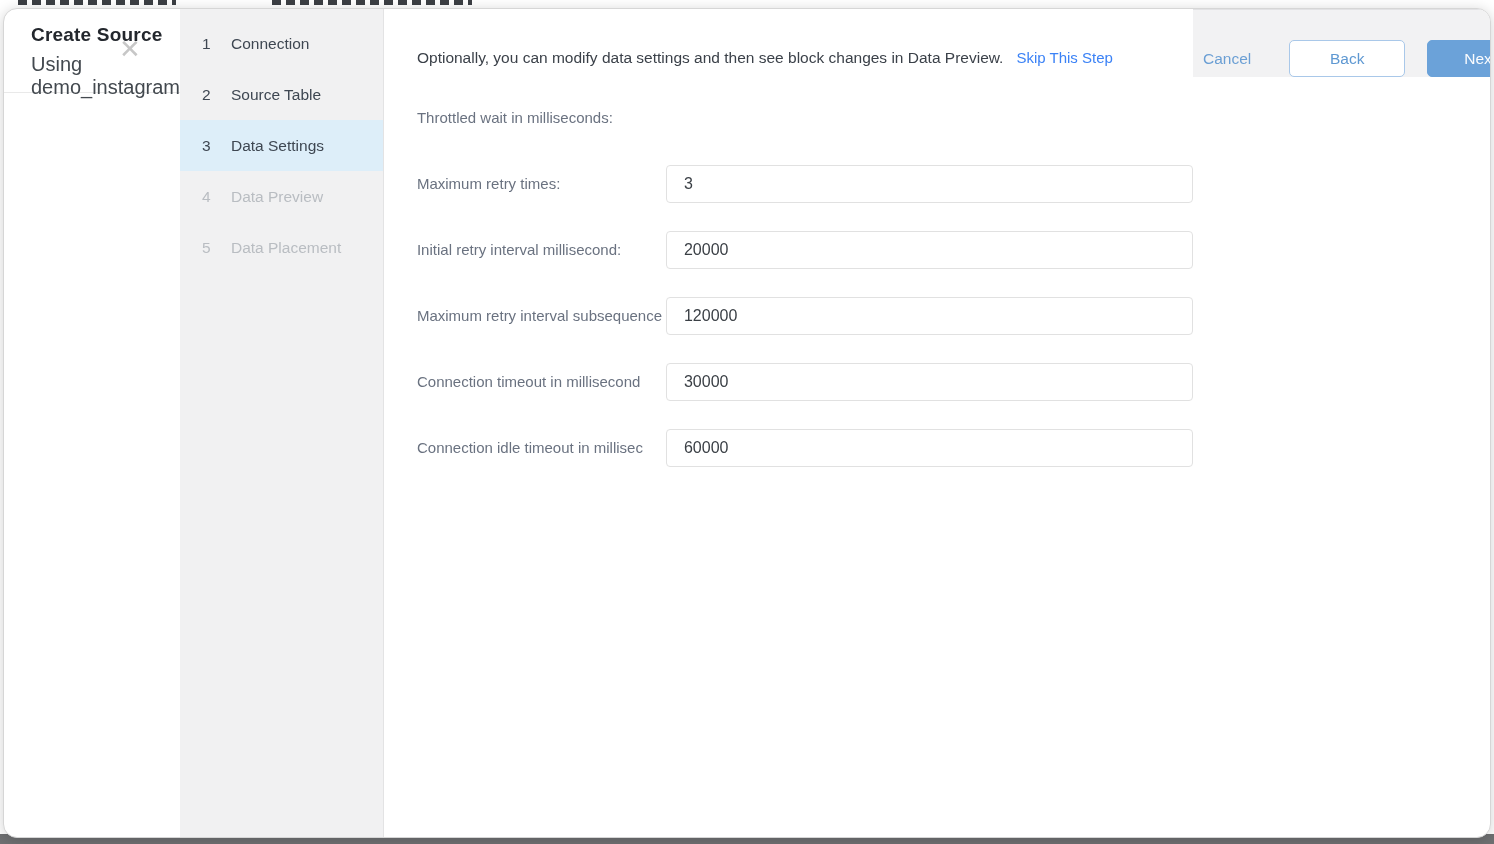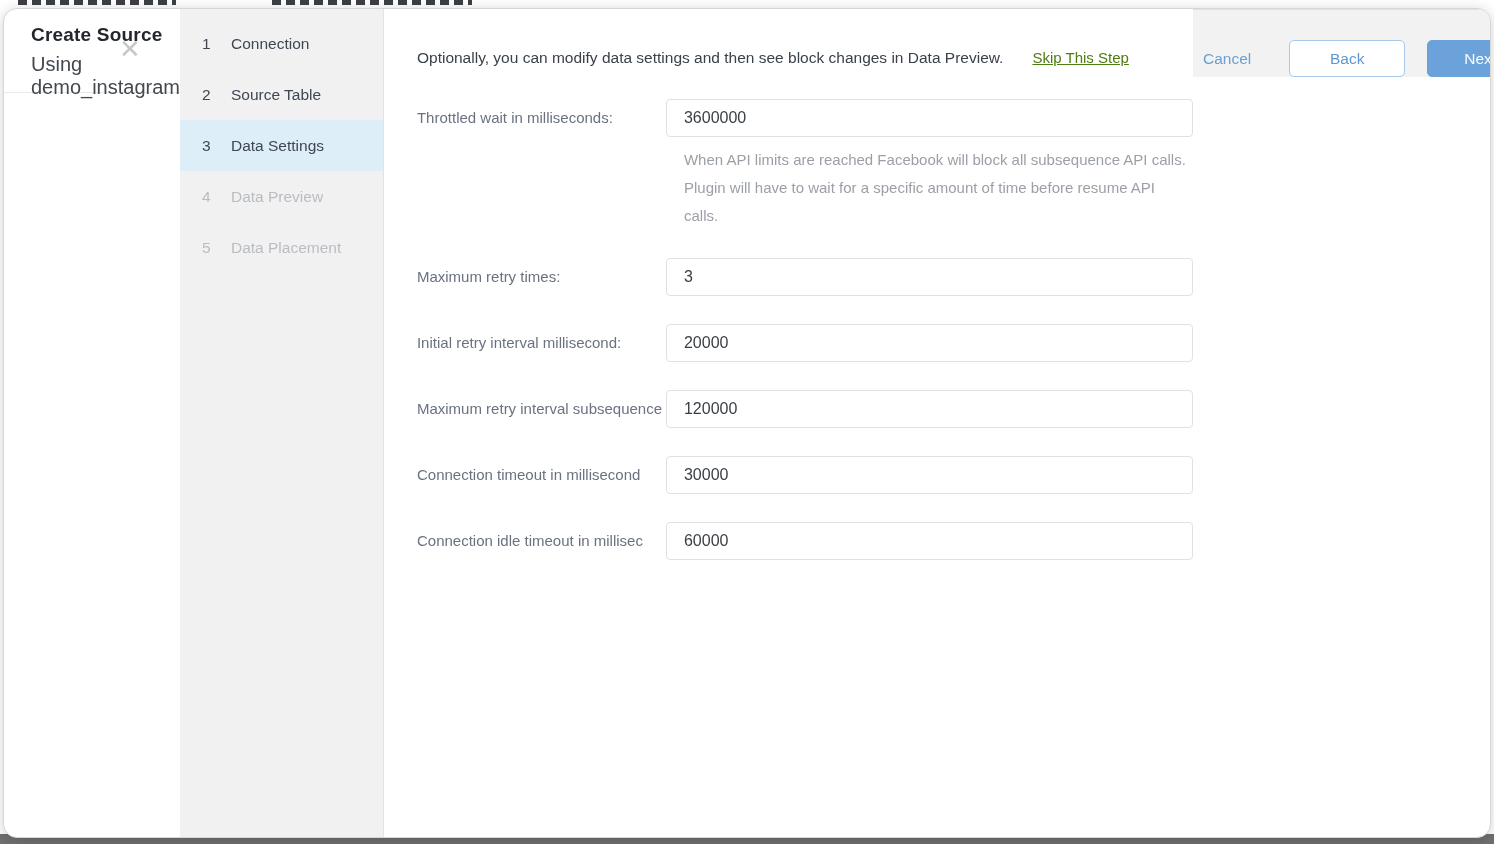--- a/index.html
+++ b/index.html
@@ -84,22 +84,22 @@
     padding: 40px 0 0 33px;
     background: #ffffff;
   }
 
   .intro-row {
     display: flex; align-items: baseline;
     font-size: 15.5px; color: #3b4149;
     margin-bottom: 32px;
   }
   .skip-link {
-    color: #4d7c0f; margin-left: 29px; cursor: pointer;
-    font-size: 15px; white-space: nowrap; text-decoration: underline;
+    color: #3b82f6; margin-left: 13px; cursor: pointer;
+    font-size: 15px; white-space: nowrap;
   }
 
   .field-row { display: flex; margin-bottom: 28px; }
   .field-label {
     width: 249px; flex: 0 0 249px;
     height: 38px; line-height: 38px;
     font-size: 15px; color: #6a7280;
     white-space: nowrap; overflow: hidden;
   }
   .field-main { flex: 0 0 auto; }
@@ -188,24 +188,20 @@
 
     <div class="main">
 
       <div class="intro-row">
         <span>Optionally, you can modify data settings and then see block changes in Data Preview.</span>
         <span class="skip-link">Skip This Step</span>
       </div>
 
       <div class="field-row">
         <div class="field-label">Throttled wait in milliseconds:</div>
-        <div class="field-main">
-          <input class="field-input" type="text" value="3600000" style="">
-          <div class="field-help">When API limits are reached Facebook will block all subsequence API calls. Plugin will have to wait for a specific amount of time before resume API calls.</div>
-        </div>
       </div>
 
       <div class="field-row">
         <div class="field-label">Maximum retry times:</div>
         <div class="field-main">
           <input class="field-input" type="text" value="3" style="">
         </div>
       </div>
 
       <div class="field-row">

